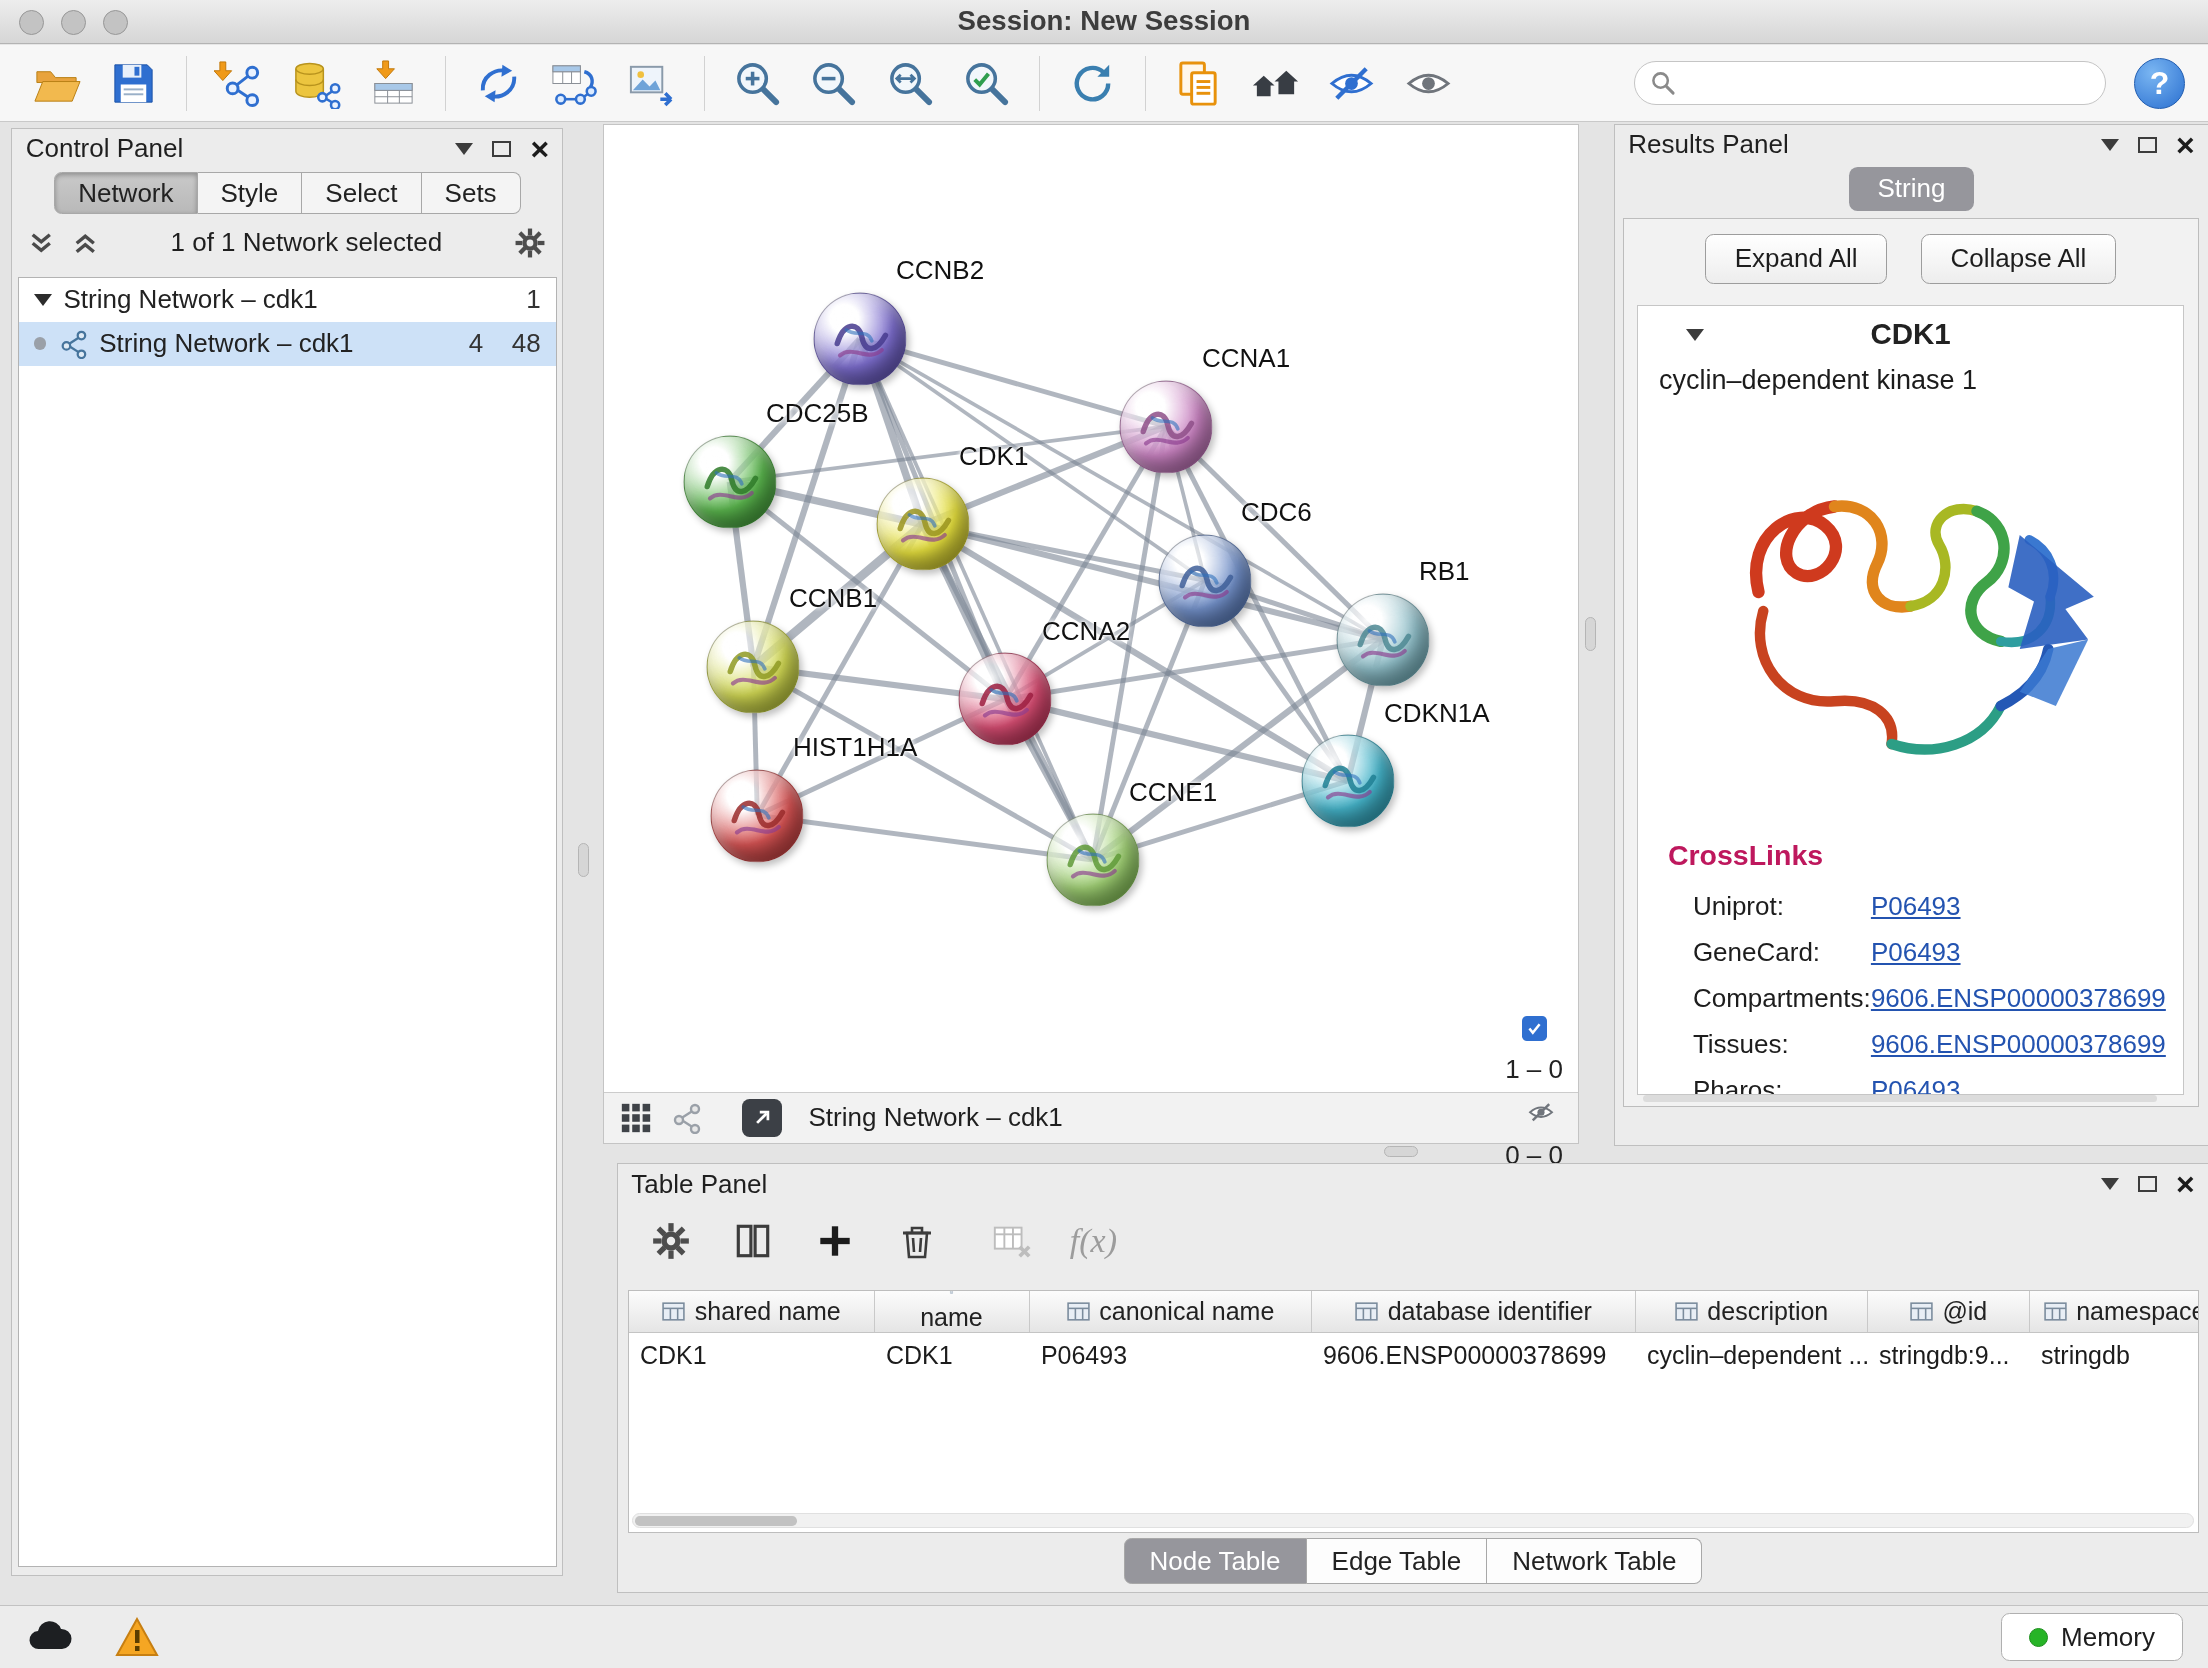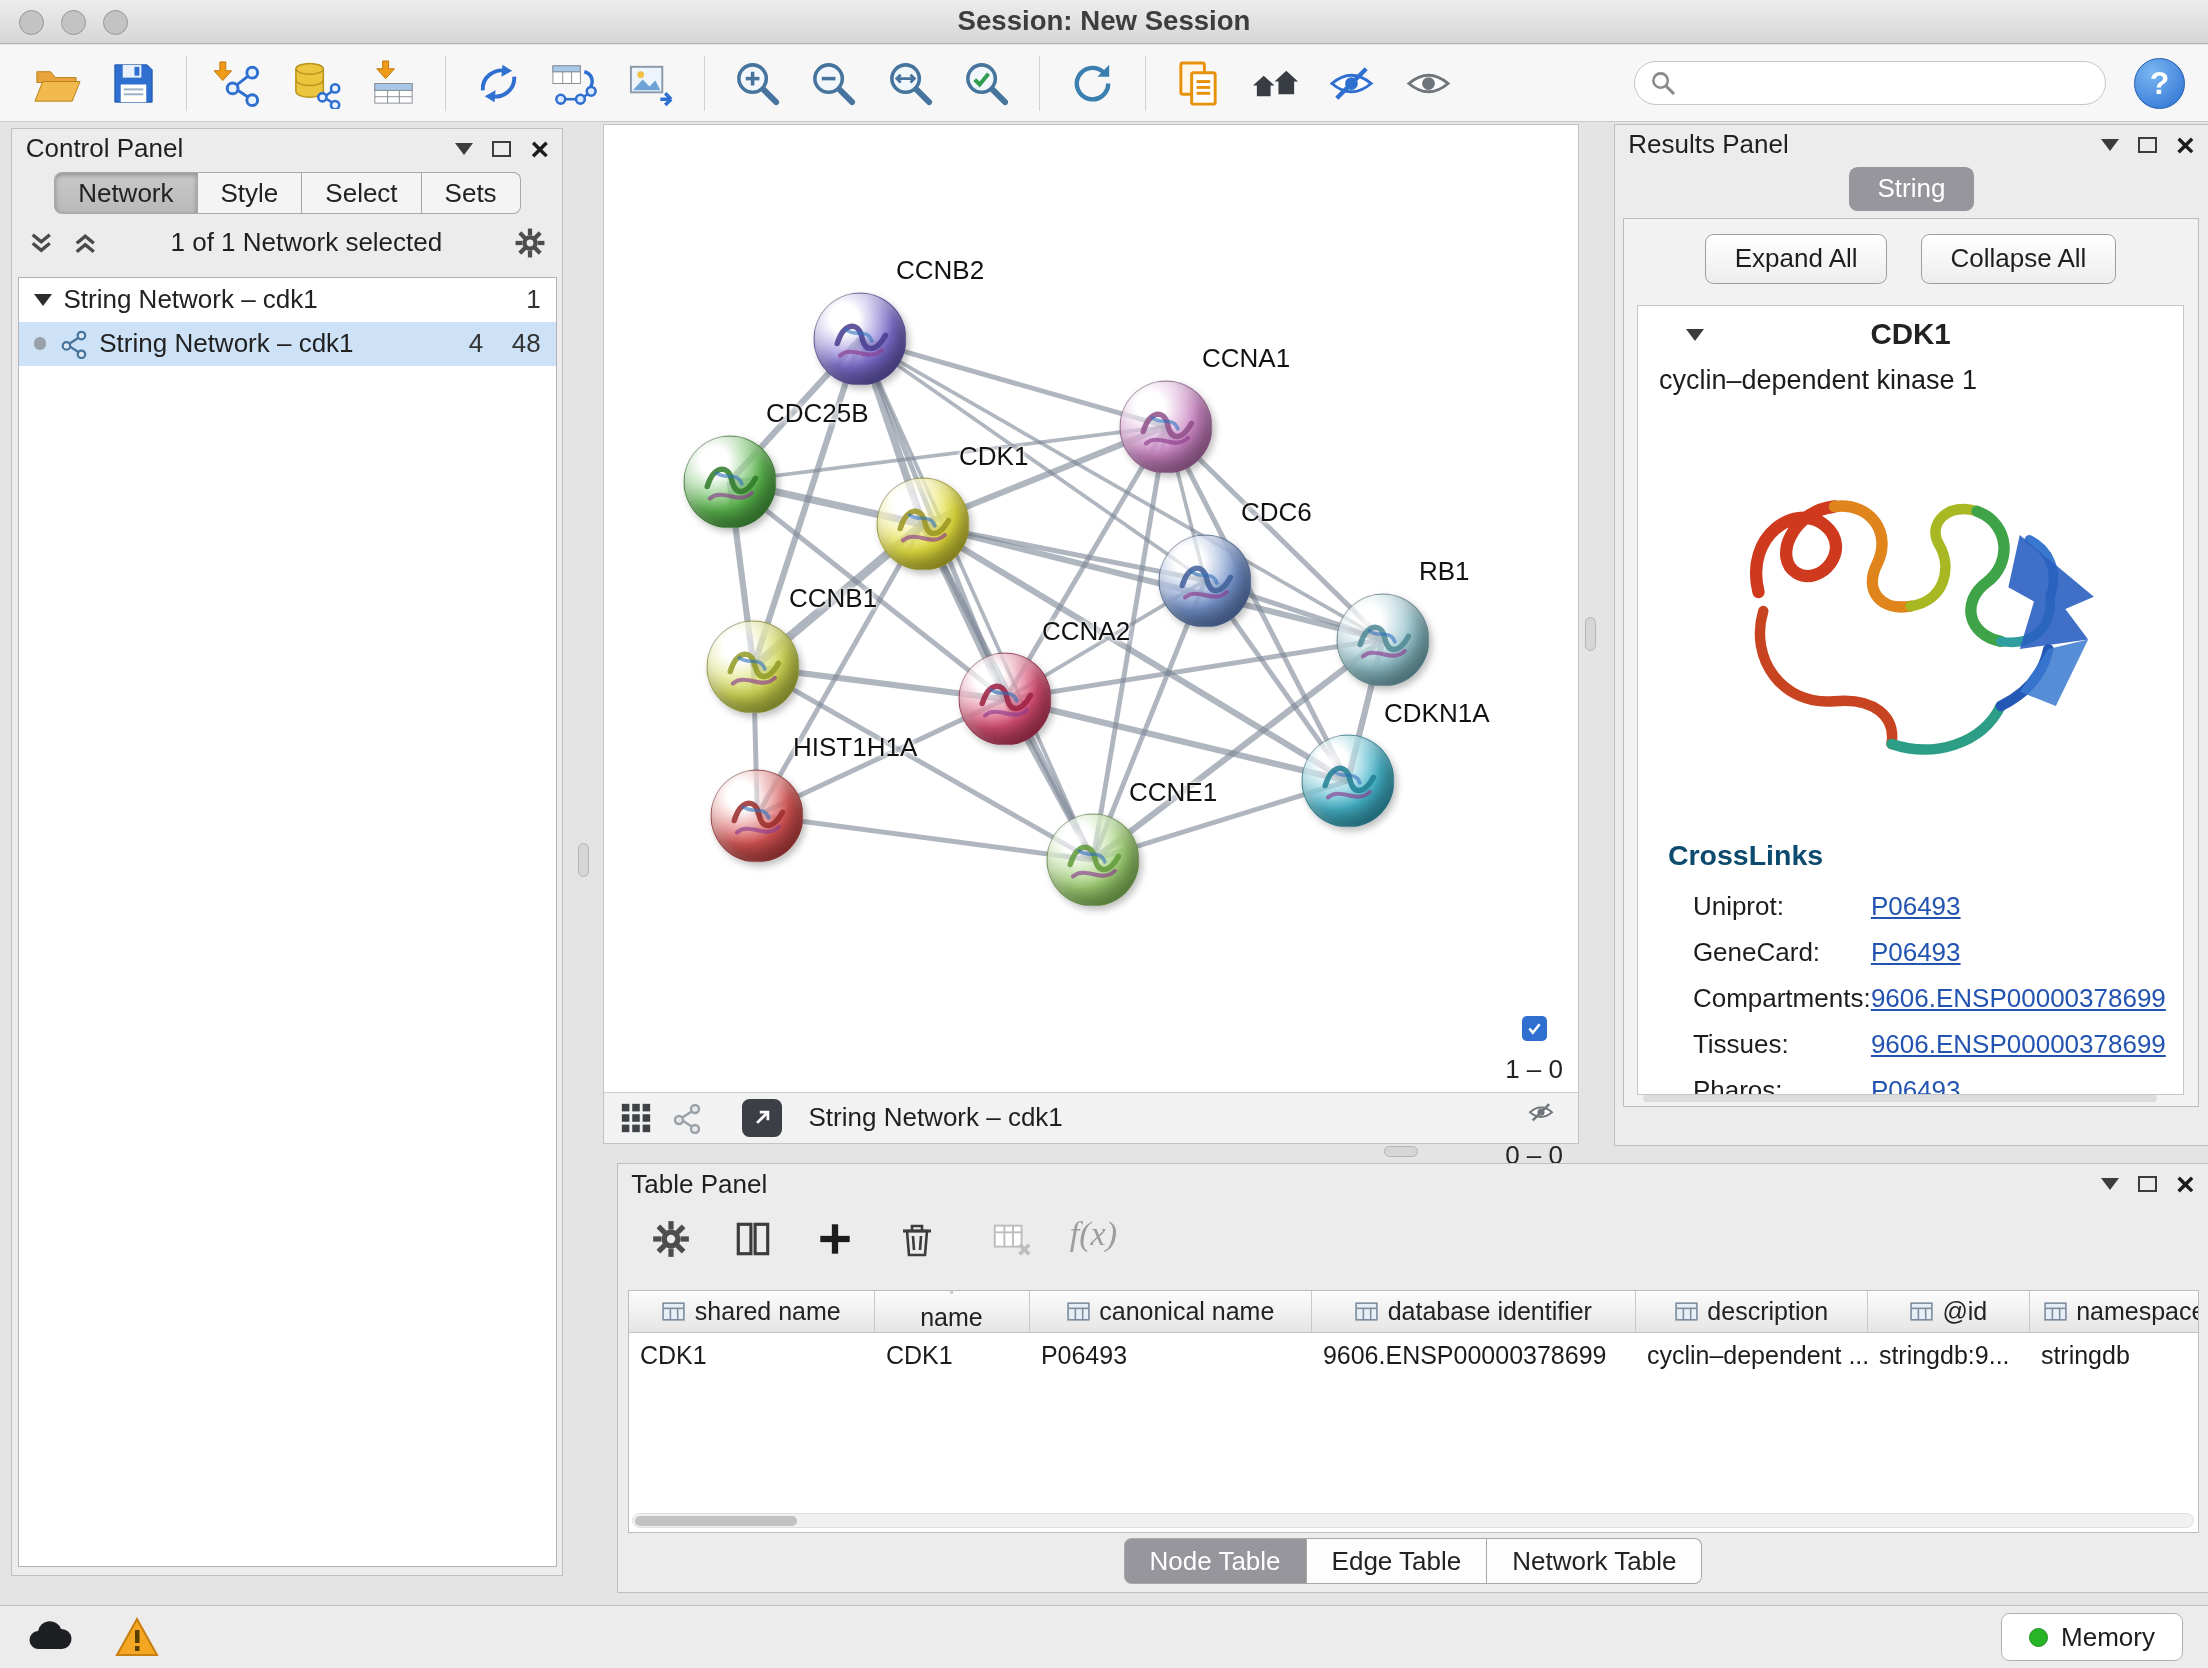--- a/index.html
+++ b/index.html
@@ -82,30 +82,30 @@
   .rp-buttons { display:flex; justify-content:center; gap:34px; margin:15px 0 13.3px; }
   .btn { background:linear-gradient(#ffffff,#ededed); border:1px solid #9d9d9d; border-radius:8.6px;
     font-size:26px; padding:8.6px 28.5px; color:#1d1d1d; }
   .rp-card { position:absolute; left:13.3px; right:13.3px; top:86px; bottom:11.4px; background:#fff;
     border:1px solid #c6c6c6; overflow:hidden; }
   .rp-card-header { position:relative; height:55px; line-height:55px; text-align:center;
     font-size:29.5px; font-weight:bold; }
   .rp-card-header .icon-caret { position:absolute; left:48px; top:23px; }
   .gene-desc { font-size:27px; padding:3.8px 0 0 21px; color:#1c1c1c; }
   .protein-img { display:block; margin:25px auto 0; }
-  .crosslinks-title { font-size:28.5px; font-weight:bold; padding:38px 0 11.4px 30px; color:#0c4a6e; }
+  .crosslinks-title { font-size:28.5px; font-weight:bold; padding:38px 0 11.4px 30px; color:#be185d; }
   .cl-row { display:flex; align-items:center; font-size:26px; padding:7.6px 0 7.6px 55px; }
   .cl-label { width:178px; flex:none; color:#1d1d1d; }
   .cl-link { color:#2353b0; text-decoration:underline; cursor:pointer; }
   .rp-hscroll { position:absolute; left:19px; bottom:3.8px; width:514px; height:7.6px; background:#dcdcdc; border-radius:3.8px; }
 
   
   .table-panel { position:absolute; left:617px; top:1041px; right:0; height:430px;
     background:#ececec; border:1px solid #bfbfbf; border-right:none; }
-  .tp-toolbar { display:flex; align-items:flex-start; gap:34px; padding:11.4px 0 5.7px 28.5px; height:68px; }
+  .tp-toolbar { display:flex; align-items:center; gap:34px; padding:11.4px 0 5.7px 28.5px; height:68px; }
   .tp-tool { width:48px; height:48px; display:flex; align-items:center; justify-content:center; }
   .fx-label { font-family:"Liberation Serif",serif; font-style:italic; font-size:34px; color:#9c9c9c; }
   .tp-table { position:absolute; left:9.5px; right:9.5px; top:126px; height:243px; background:#fff;
     border:1px solid #bdbdbd; overflow:hidden; }
   .tbl-header { display:flex; height:42px; background:linear-gradient(#fcfcfc,#e5e5e5); border-bottom:1px solid #c4c4c4; }
   .th { display:flex; align-items:center; justify-content:center; gap:8.6px; font-size:25px;
     border-right:1px solid #c9c9c9; overflow:hidden; white-space:nowrap; flex:none; color:#222; }
   .tbl-row { display:flex; height:42px; }
   .td { font-size:25px; padding:7.6px 11.4px; overflow:hidden; white-space:nowrap; flex:none; color:#1c1c1c; }
   .tbl-hscroll { position:absolute; left:3.8px; right:3.8px; bottom:3.8px; height:15px; background:#f1f1f1;

